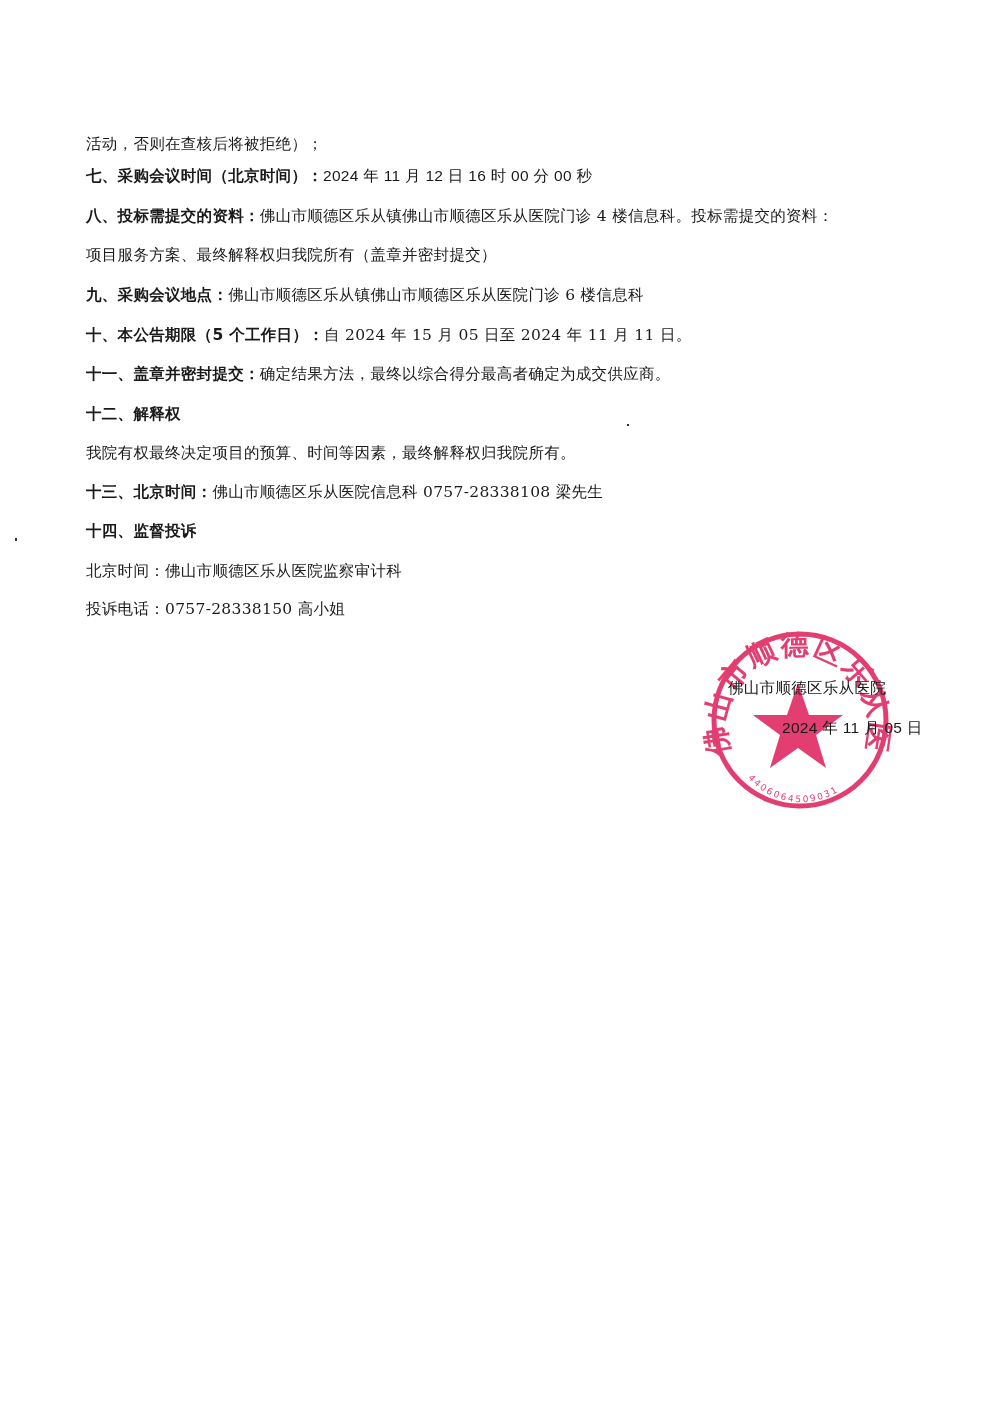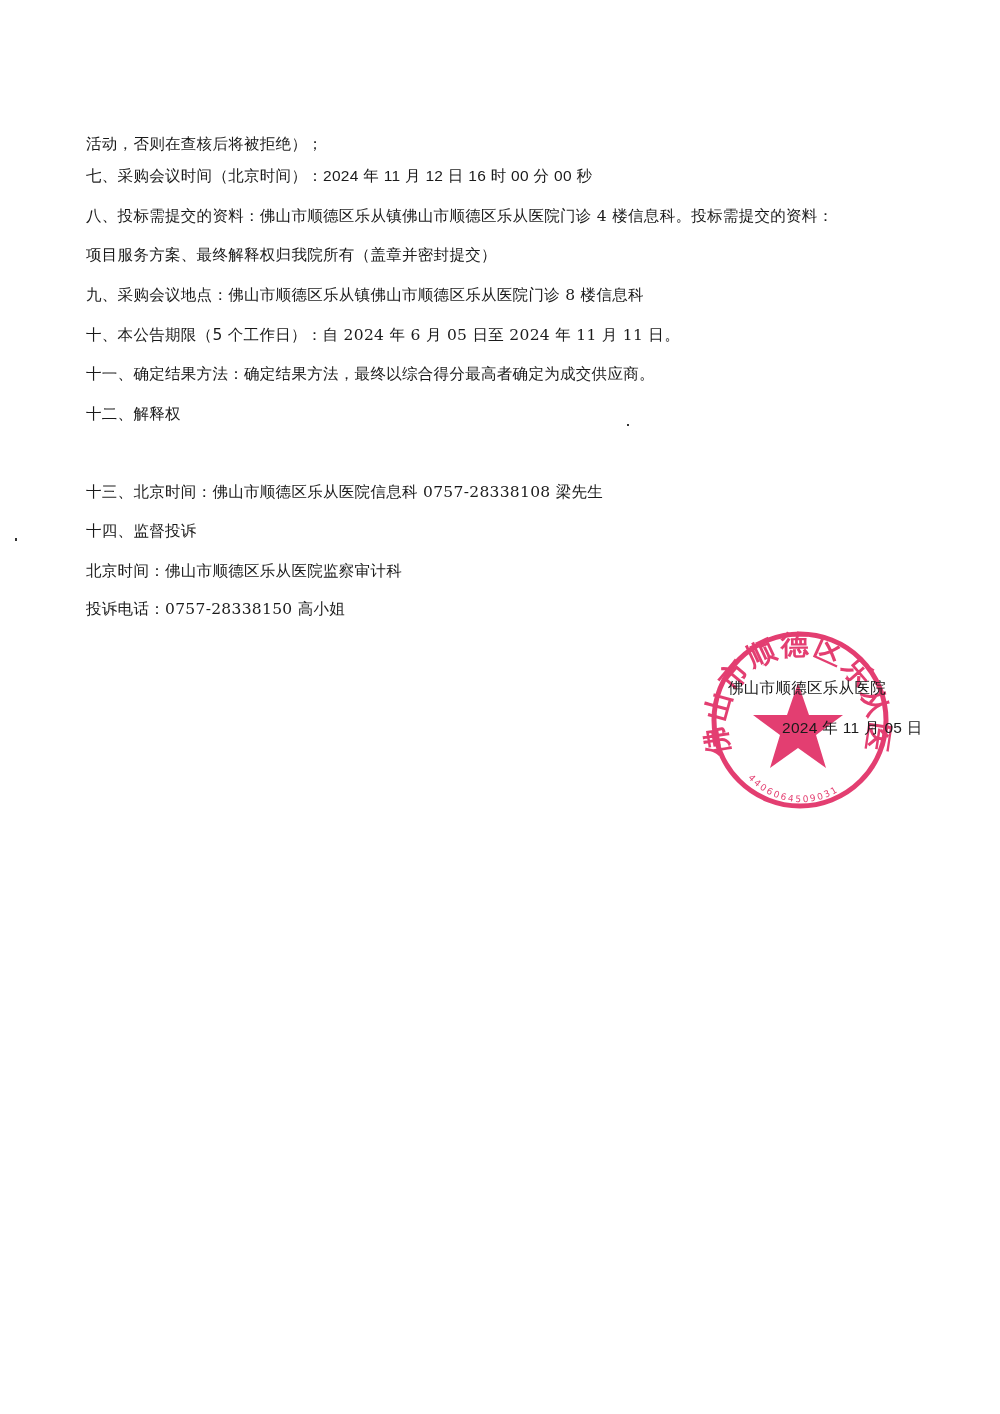--- a/index.html
+++ b/index.html
@@ -1,20 +1,20 @@
 <!DOCTYPE html>
 <html><head>
 <meta charset="utf-8">
 <style>
   html, body { margin: 0; padding: 0; background: #ffffff; }
   body { width: 1000px; height: 1414px; position: relative; overflow: hidden;
          font-family: "DejaVu Serif", "Liberation Serif", serif; color: #1a1a1a; }
   .page { position: absolute; left: 0; top: 0; width: 1000px; height: 1414px; }
   .line { position: absolute; left: 86px; font-size: 15.5px; line-height: 20px; white-space: nowrap; letter-spacing: 0.3px; }
-  .head { font-weight: normal; font-family: "DejaVu Sans", "Liberation Sans", sans-serif; }
+  .head { font-weight: bold; font-family: "DejaVu Sans", "Liberation Sans", sans-serif; }
   .num { font-family: "Liberation Sans", "DejaVu Sans", sans-serif; }
   .sig { position: absolute; font-size: 15.5px; white-space: nowrap; letter-spacing: 0.3px; z-index: 3; }
   .seal { position: absolute; left: 698px; top: 628px; width: 200px; height: 190px; z-index: 2; opacity: 0.88; }
   .speck { position: absolute; width: 2px; height: 3px; background: #333; }
 </style>
 </head>
 <body>
 
 <div class="page">
 
@@ -28,35 +28,38 @@
 
   <div class="line" style="top:206px">
     <span class="head">八、投标需提交的资料：</span><span>佛山市顺德区乐从镇佛山市顺德区乐从医院门诊 4 楼信息科。投标需提交的资料：</span>
   </div>
 
   <div class="line" style="top:245px">
     <span>项目服务方案、最终解释权归我院所有（盖章并密封提交）</span>
   </div>
 
   <div class="line" style="top:285px">
-    <span class="head">九、采购会议地点：</span><span>佛山市顺德区乐从镇佛山市顺德区乐从医院门诊 8 楼信息科</span>
+    <span class="head">九、采购会议地点：</span><span>佛山市顺德区乐从镇佛山市顺德区乐从医院门诊 6 楼信息科</span>
   </div>
 
   <div class="line" style="top:325px">
-    <span class="head">十、本公告期限（5 个工作日）：</span><span>自 2024 年 6 月 05 日至 2024 年 11 月 11 日。</span>
+    <span class="head">十、本公告期限（5 个工作日）：</span><span>自 2024 年 15 月 05 日至 2024 年 11 月 11 日。</span>
   </div>
 
   <div class="line" style="top:364px">
-    <span class="head">十一、确定结果方法：</span><span>确定结果方法，最终以综合得分最高者确定为成交供应商。</span>
+    <span class="head">十一、盖章并密封提交：</span><span>确定结果方法，最终以综合得分最高者确定为成交供应商。</span>
   </div>
 
   <div class="line" style="top:404px">
     <span class="head">十二、解释权</span>
   </div>
 
+  <div class="line" style="top:443px">
+    <span>我院有权最终决定项目的预算、时间等因素，最终解释权归我院所有。</span>
+  </div>
 
   <div class="line" style="top:482px">
     <span class="head">十三、北京时间：</span><span>佛山市顺德区乐从医院信息科 0757-28338108  梁先生</span>
   </div>
 
   <div class="line" style="top:521px">
     <span class="head">十四、监督投诉</span>
   </div>
 
   <div class="line" style="top:561px">

